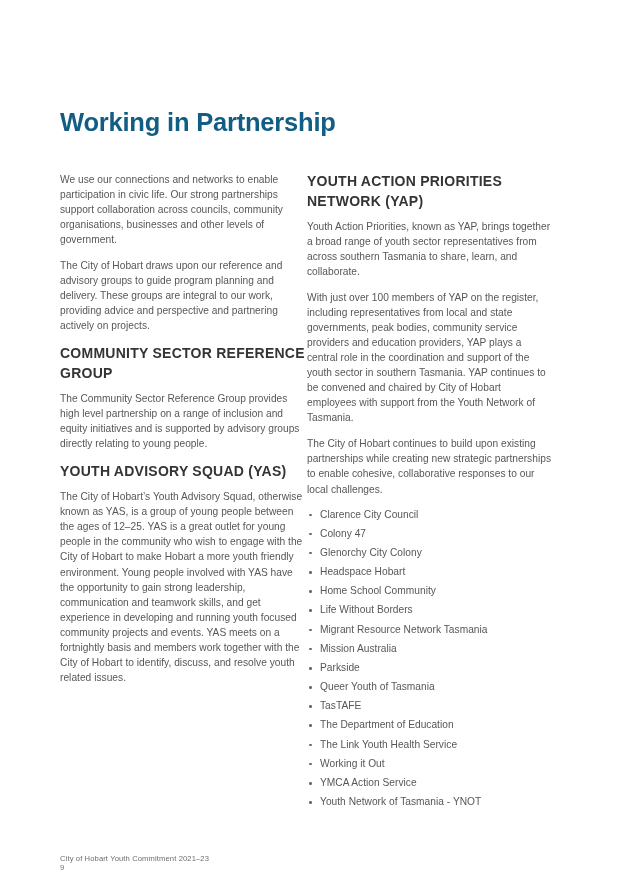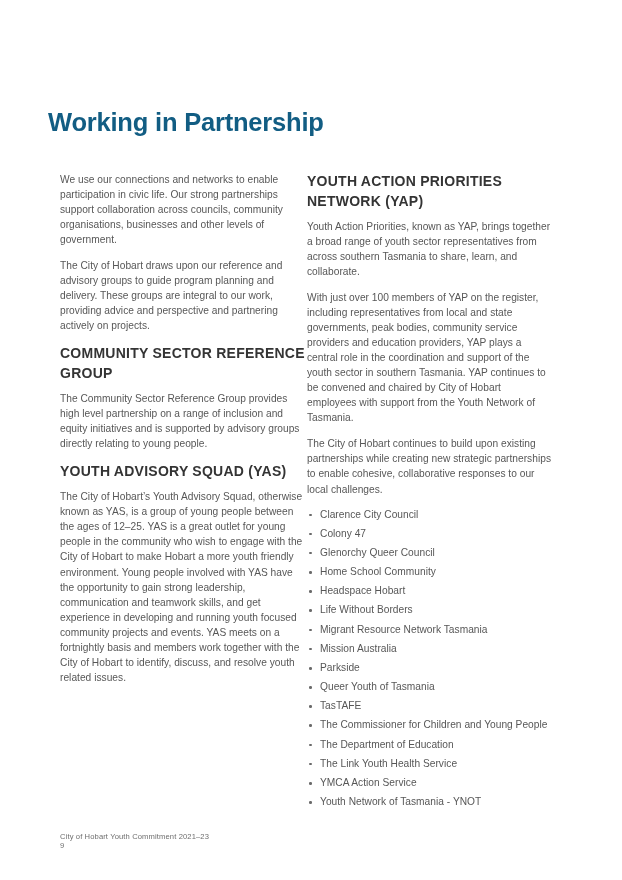--- a/index.html
+++ b/index.html
@@ -13,21 +13,21 @@
     height: 880px;
     background: #ffffff;
     font-family: "Liberation Sans", sans-serif;
     overflow: hidden;
     box-sizing: border-box;
   }
 
   
   .page-title {
     position: absolute;
-    left: 48px;
+    left: 60px;
     top: 100px;
     font-size: 25.5px;
     font-weight: bold;
     letter-spacing: -0.2px;
     color: #125d83;
     line-height: 1.15;
     white-space: nowrap;
     margin-top: 8px;
   }
 
@@ -99,21 +99,21 @@
     height: 2.6px;
     border-radius: 50%;
     background: #6a6a6a;
   }
 
   
   .footer {
     position: absolute;
     left: 60px;
     right: 54px;
-    top: 832px;
+    top: 854px;
     display: flex;
     justify-content: space-between;
     align-items: baseline;
     font-size: 7.6px;
     color: #6e6e6e;
     letter-spacing: 0.12px;
     flex-direction: column;
   }
   .footer .pagenum { font-size: 7.6px; color: #6e6e6e; }
 </style>
@@ -144,32 +144,32 @@
       <div class="sec-head">YOUTH ACTION PRIORITIES NETWORK (YAP)</div>
 
       <p class="body">Youth Action Priorities, known as YAP, brings together a broad range of youth sector representatives from across southern Tasmania to share, learn, and collaborate.</p>
       <p class="body">With just over 100 members of YAP on the register, including representatives from local and state governments, peak bodies, community service providers and education providers, YAP plays a central role in the coordination and support of the youth sector in southern Tasmania. YAP continues to be convened and chaired by City of Hobart employees with support from the Youth Network of Tasmania.</p>
       <p class="body">The City of Hobart continues to build upon existing partnerships while creating new strategic partnerships to enable cohesive, collaborative responses to our local challenges.</p>
 
 
       <ul class="partners">
         <li>Clarence City Council</li>
         <li>Colony 47</li>
-        <li>Glenorchy Queer Council</li>
+        <li>Glenorchy City Colony</li>
+        <li>Headspace Hobart</li>
         <li>Home School Community</li>
-        <li>Headspace Hobart</li>
         <li>Life Without Borders</li>
         <li>Migrant Resource Network Tasmania</li>
         <li>Mission Australia</li>
         <li>Parkside</li>
         <li>Queer Youth of Tasmania</li>
         <li>TasTAFE</li>
-        <li>The Commissioner for Children and Young People</li>
         <li>The Department of Education</li>
         <li>The Link Youth Health Service</li>
+        <li>Working it Out</li>
         <li>YMCA Action Service</li>
         <li>Youth Network of Tasmania - YNOT</li>
       </ul>
     </div>
   </div>
 
   <div class="footer">
     <span>City of Hobart Youth Commitment 2021–23</span>
     <span class="pagenum">9</span>
   </div>

